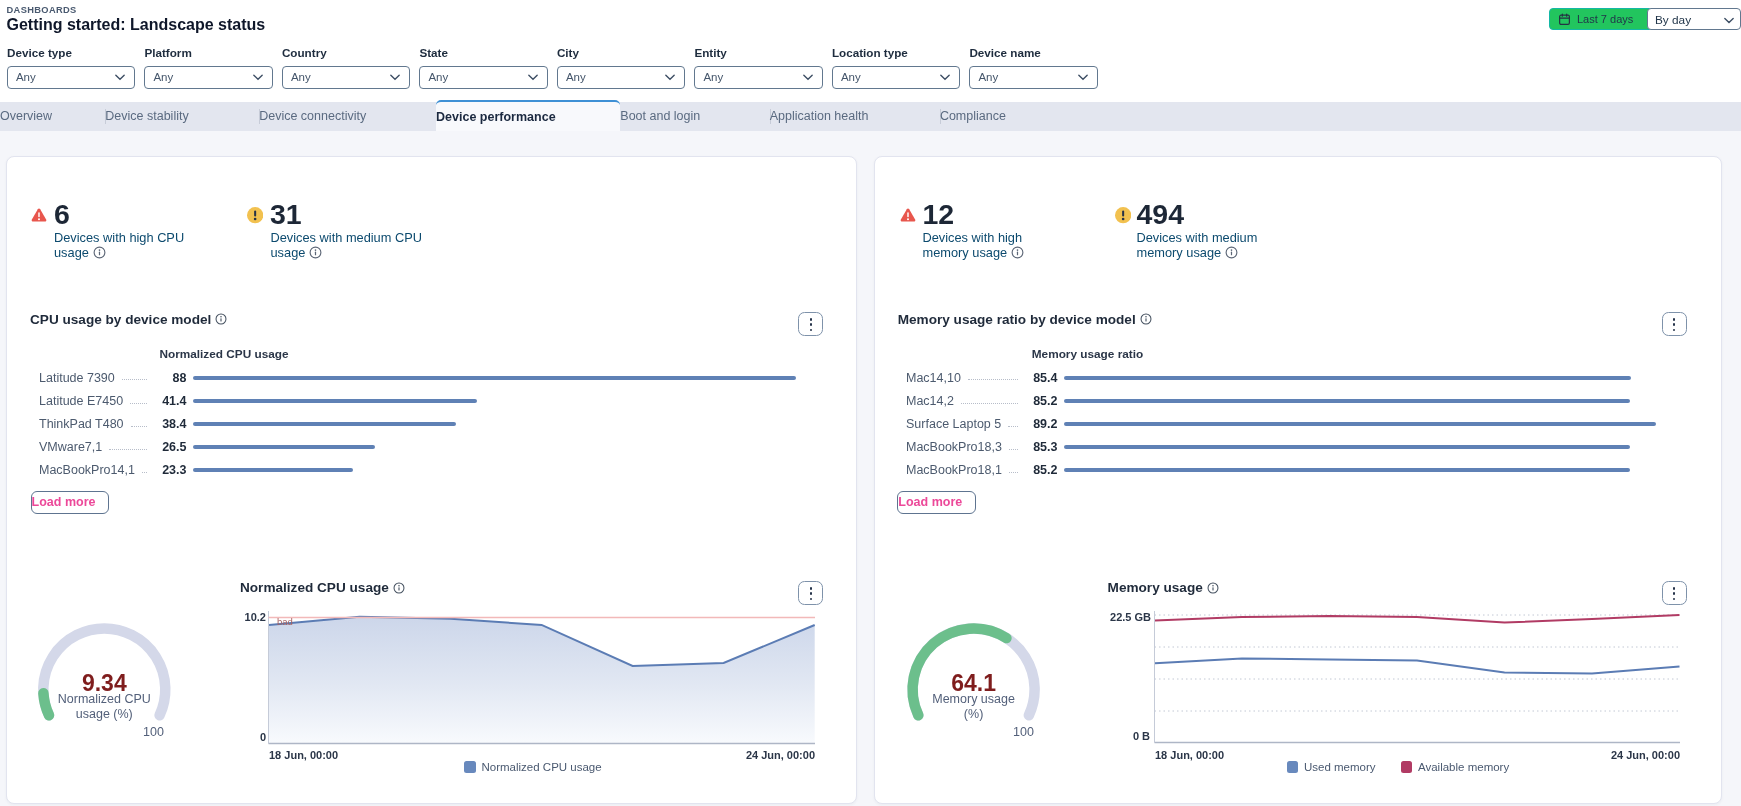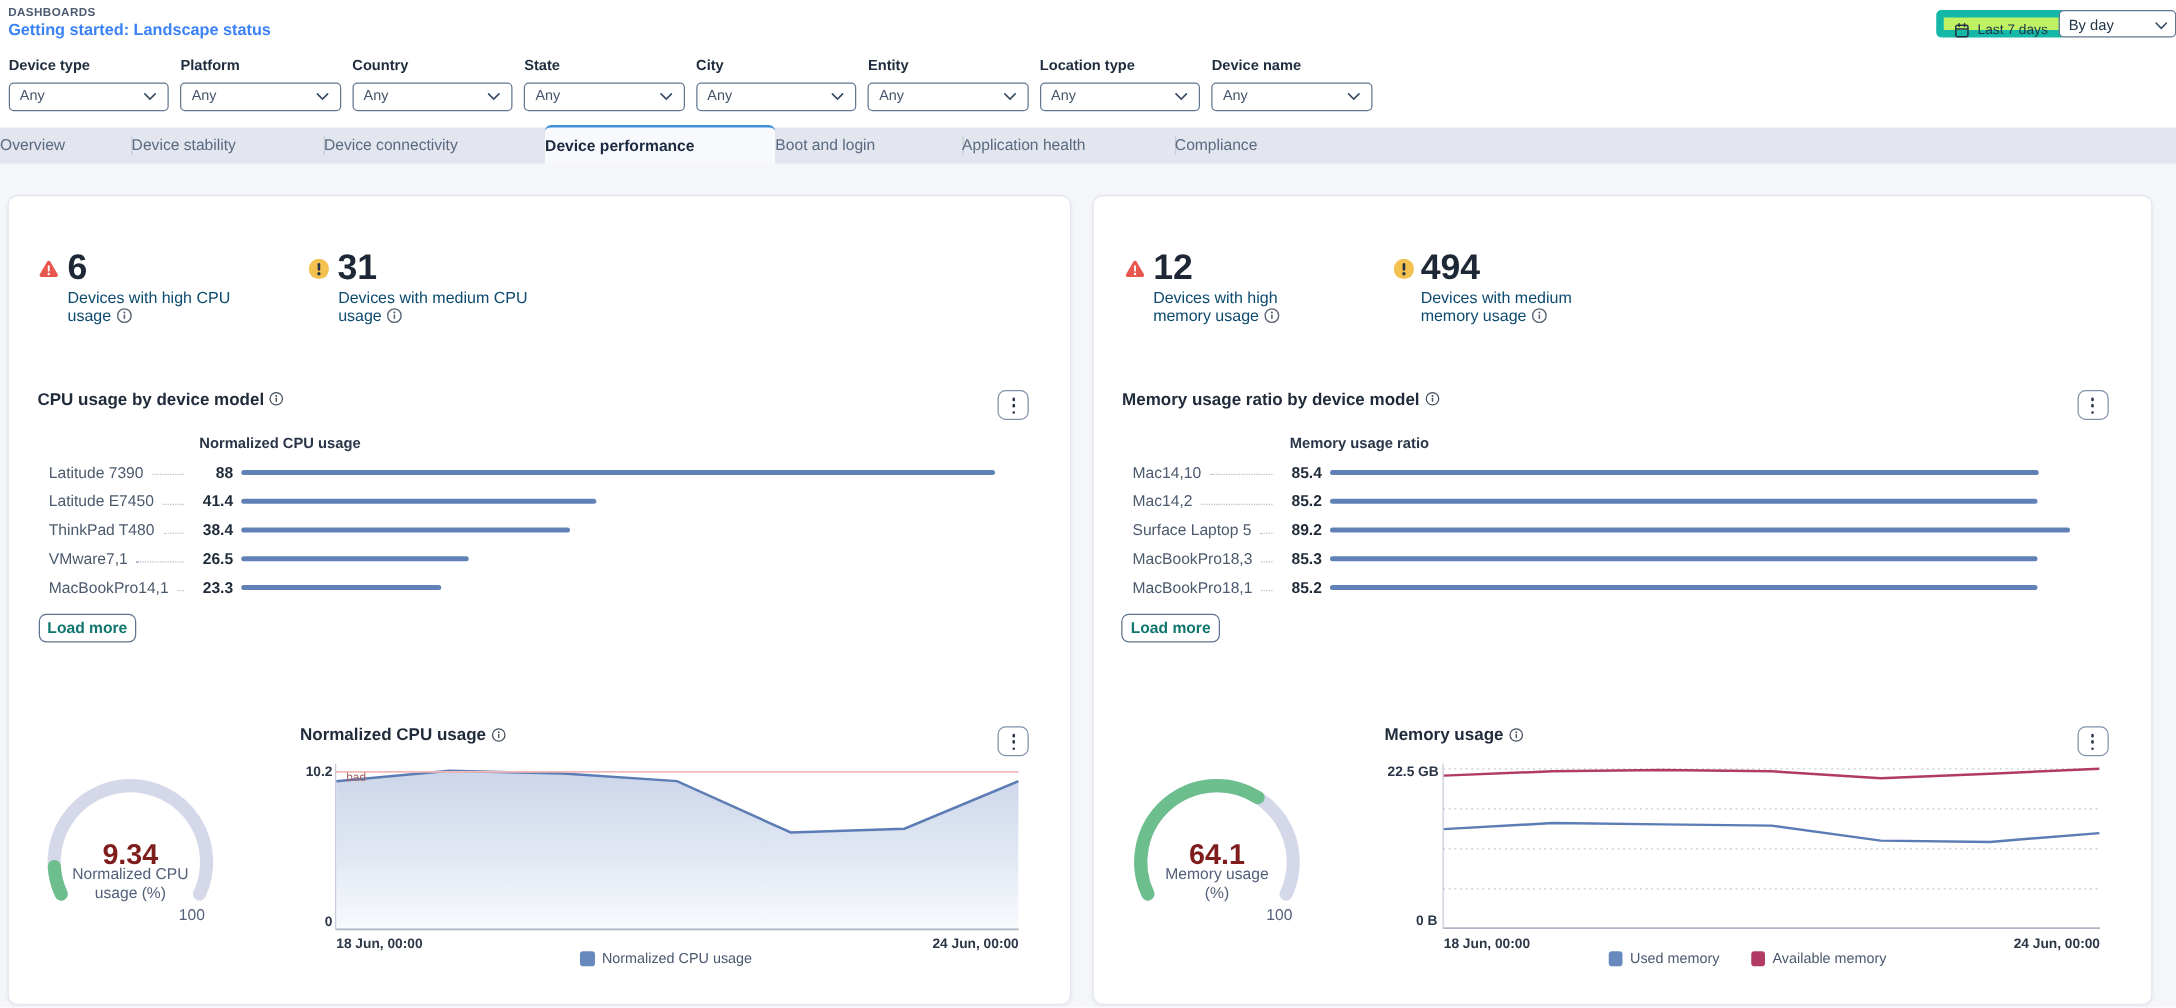--- a/index.html
+++ b/index.html
@@ -18,34 +18,34 @@
 .sectitle svg{vertical-align:-1.5px;margin-left:4px}
 .kebab{position:absolute;width:25px;height:24px;border:1.5px solid #7e92aa;border-radius:6.5px;background:#fff}
 .kebab i{position:absolute;left:50%;width:2.8px;height:2.8px;margin-left:-1.4px;border-radius:50%;background:#26334a}
 .colhead{position:absolute;font-size:11.8px;font-weight:700;color:#2b3648;text-align:center}
 .rows{position:absolute;display:flex;flex-direction:column}
 .row{height:23.15px;display:flex;align-items:center}
 .rl{font-size:12.5px;color:#4c5a6e;white-space:nowrap}
 .dots{flex:1;border-bottom:1.7px dotted #b7bdc9;height:9px;margin:0 6px 4px 7px}
 .rv{width:34px;text-align:right;font-size:12.5px;font-weight:700;color:#1f2a39}
 .bar{position:absolute;height:4px;border-radius:2px;background:#5f81b5}
-.btn{position:absolute;height:23px;border:1.3px solid #5e7490;border-radius:6px;background:#fff;font-size:12.5px;font-weight:700;color:#0f766e;text-align:center;line-height:20px}
+.btn{position:absolute;height:23px;border:1.3px solid #5e7490;border-radius:6px;background:#fff;font-size:12.5px;font-weight:700;color:#ec4899;text-align:left;line-height:20px}
 .gnum{position:absolute;font-size:23px;font-weight:700;color:#7f1d1d;text-align:center}
 .gcap{position:absolute;font-size:12.5px;color:#53607a;text-align:center;line-height:15.5px}
 .g100{position:absolute;font-size:12.5px;color:#53607a}
 .legend{position:absolute;display:flex;align-items:center;font-size:11.5px;color:#4a5970}
 .lsq{width:11.5px;height:11.5px;border-radius:2.5px;margin-right:6px}
 </style></head>
 <body>
 <div id="page">
 
 <div class="abs" style="left:6.5px;top:4.8px;font-size:9.3px;font-weight:700;letter-spacing:.35px;color:#4a5a70">DASHBOARDS</div>
-<div class="abs" style="left:6.5px;top:16.2px;font-size:13px;font-weight:700;color:#3b82f6">Getting started: Landscape status</div>
-
-<div class="abs" style="left:1549px;top:7.5px;width:104px;height:22.5px;border:6px solid #14b8a6;border-radius:4px;background:#bef264">
+<div class="abs" style="left:6.5px;top:16.2px;font-size:16px;font-weight:700;color:#0f172a">Getting started: Landscape status</div>
+
+<div class="abs" style="left:1549px;top:7.5px;width:104px;height:22.5px;border:1px solid #14b8a6;border-radius:4px;background:#22c55e">
   <svg width="13" height="13" viewBox="0 0 24 24" fill="none" stroke="#253243" stroke-width="2.2" stroke-linecap="round" style="position:absolute;left:8px;top:4.5px">
         <rect x="3" y="4" width="18" height="17" rx="2.5"></rect>
         <line x1="8" y1="2" x2="8" y2="6"></line>
         <line x1="16" y1="2" x2="16" y2="6"></line>
         <line x1="3.5" y1="9.5" x2="20.5" y2="9.5"></line>
       </svg>
   <span style="position:absolute;left:27px;top:4.5px;font-size:11px;color:#22364a">Last 7 days</span>
 </div>
 <div class="abs" style="left:1647px;top:7.5px;width:93.5px;height:22.5px;border:1px solid #62788f;border-radius:4px;background:#fff">
   <span style="position:absolute;left:7px;top:4px;font-size:11.8px;color:#22364a">By day</span>

